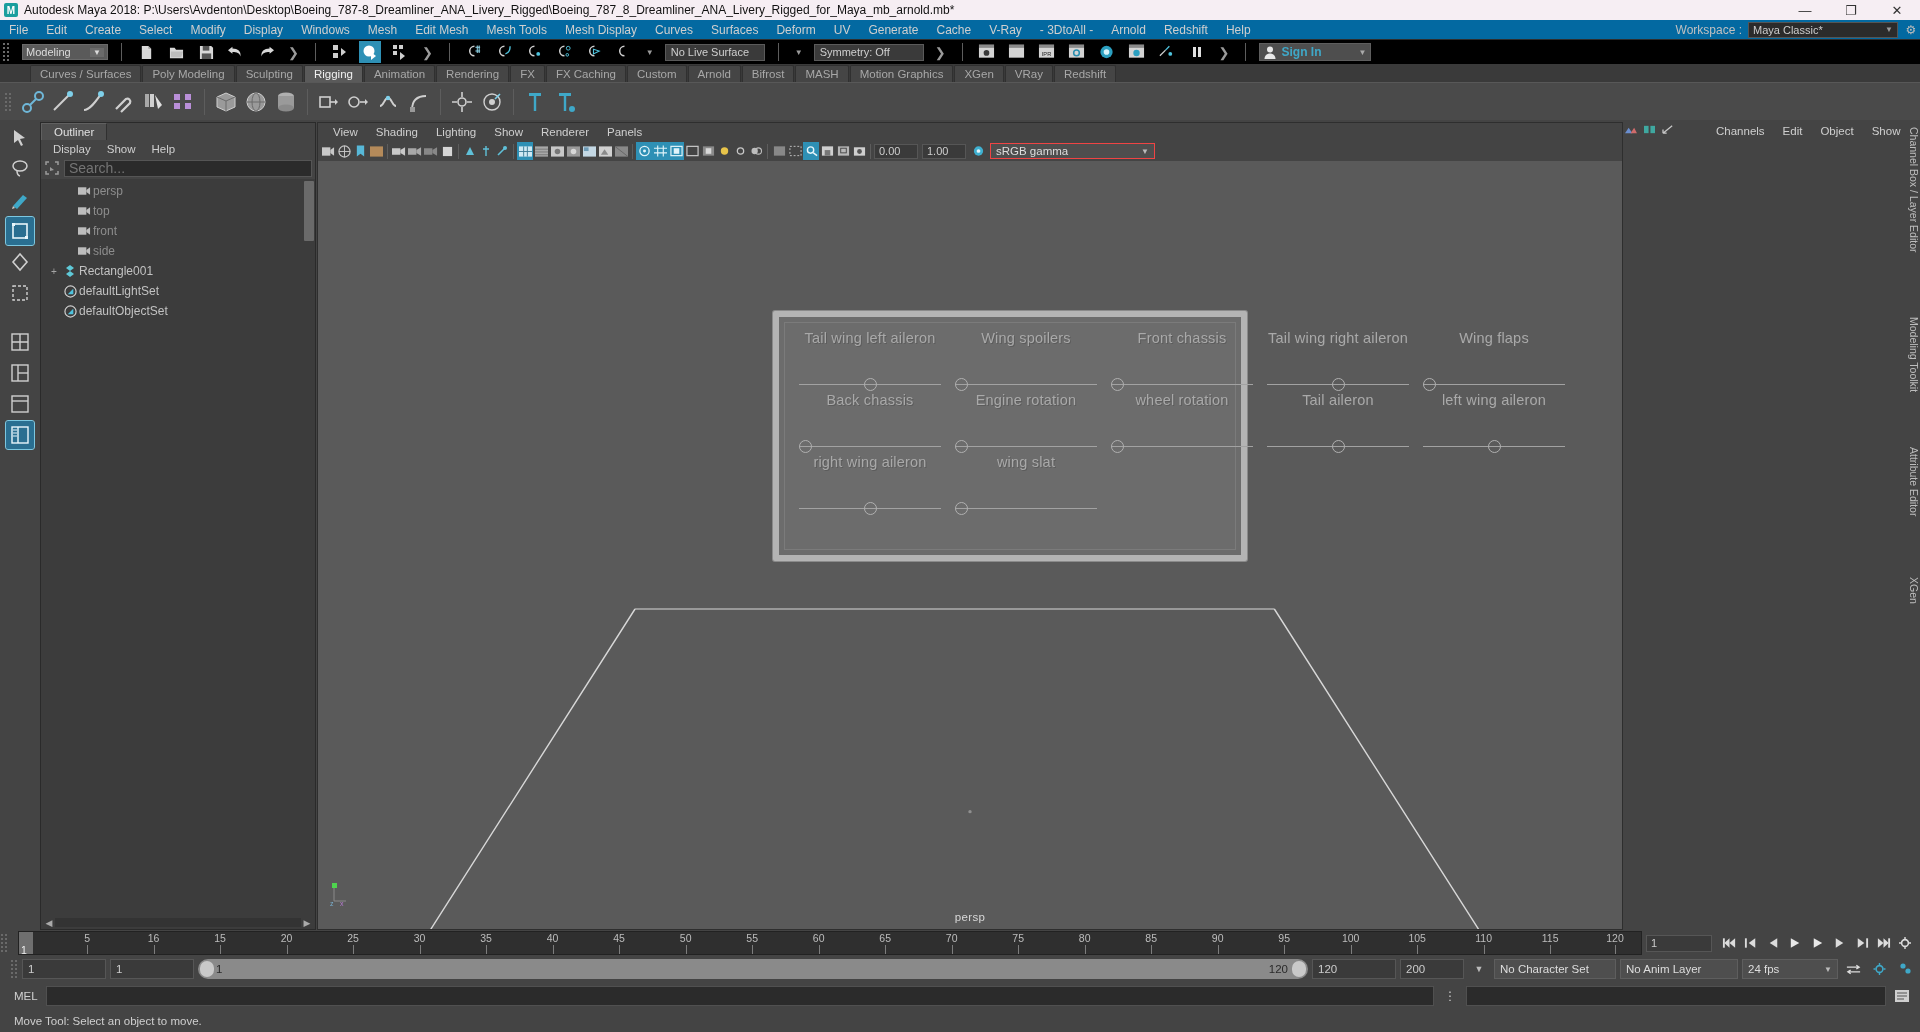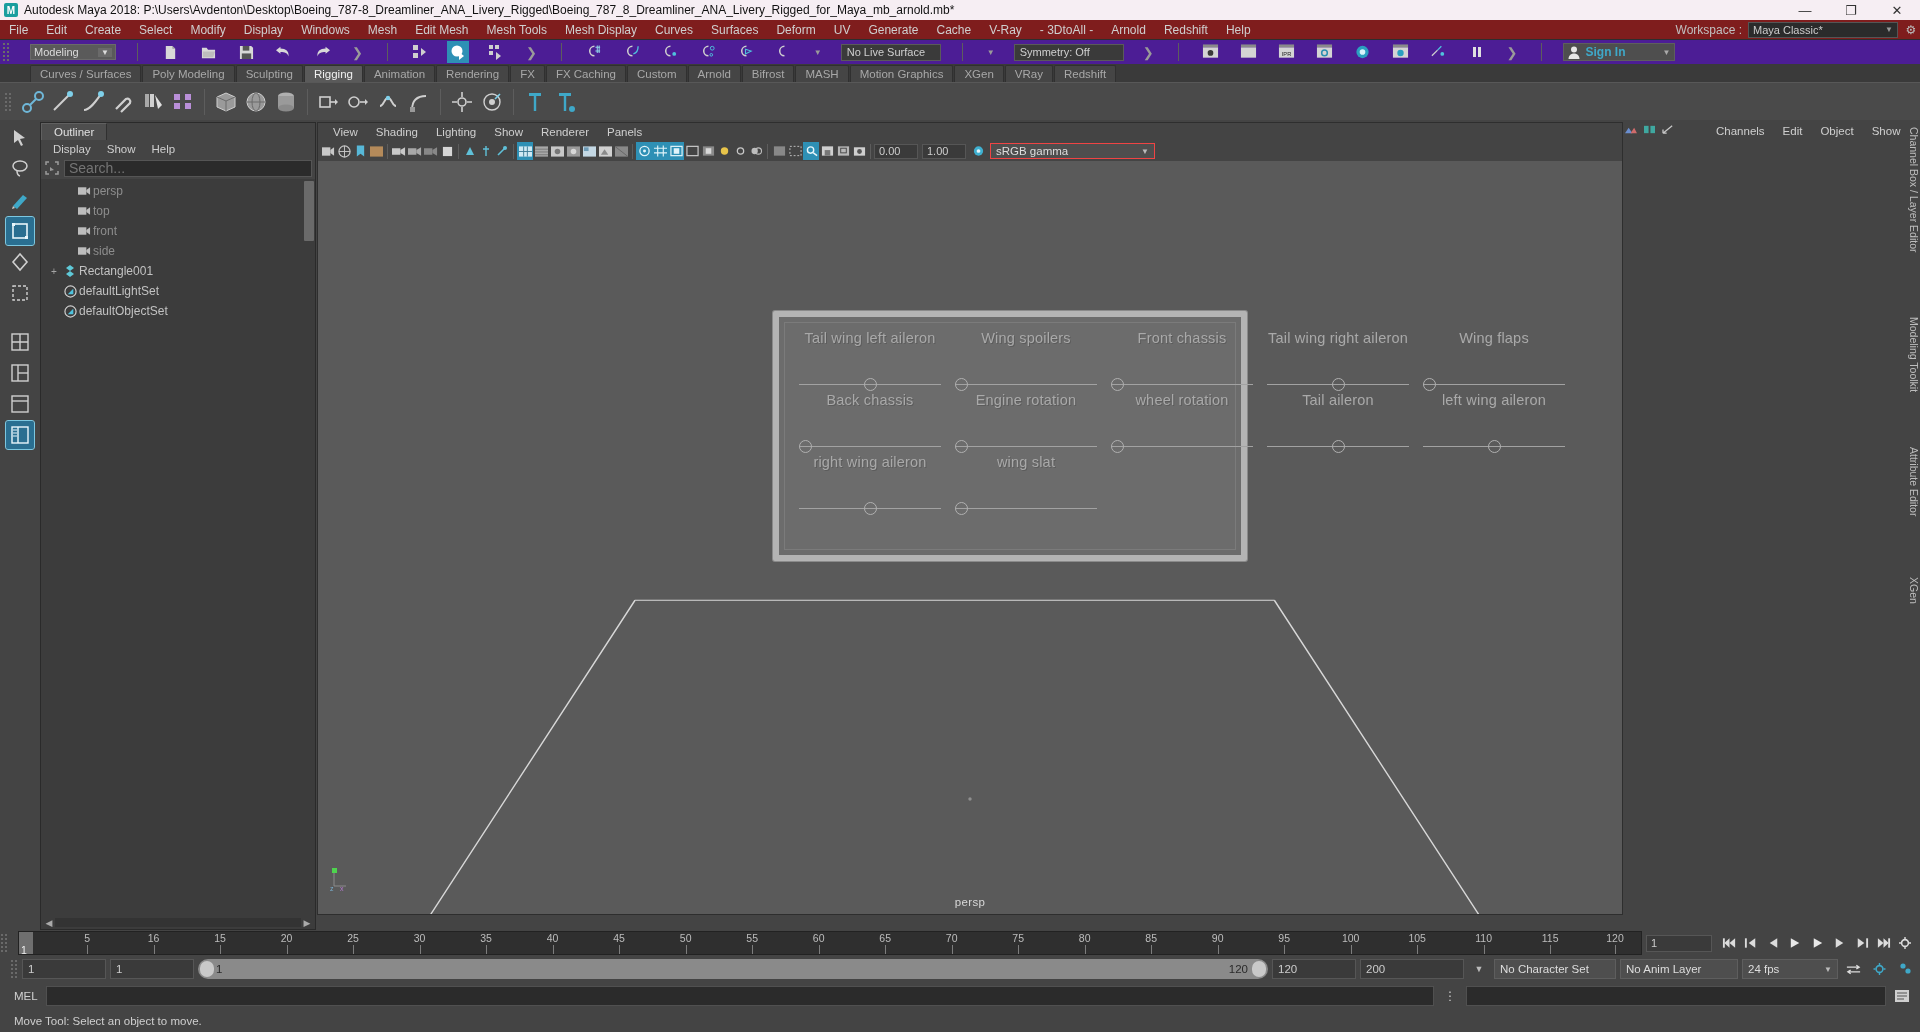--- a/index.html
+++ b/index.html
@@ -26,38 +26,38 @@
   }
   .titlebar .ttext { flex:1; white-space:nowrap; overflow:hidden; }
   .titlebar .twin { display:flex; flex:none; }
   .titlebar .twin div {
     width:46px; height:20px; display:flex; align-items:center; justify-content:center;
     font-size:13px; color:#333;
   }
 
   
   .menubar {
-    height:20px; background:#7f1d1d; display:flex; align-items:center;
+    height:20px; background:#0369a1; display:flex; align-items:center;
     flex:0 0 20px; border-bottom:1px solid #2e2e2e;
   }
   .menubar .mi { padding:0 9px; line-height:20px; font-size:12px; color:#cfcfcf; white-space:nowrap; }
   .menubar .spacer { flex:1; }
   .ws-label { color:#c0c0c0; padding-right:6px; font-size:12px; }
   .ws-combo {
     width:150px; height:16px; background:#2b2b2b; border:1px solid #555;
     color:#ccc; font-size:11px; display:flex; align-items:center; padding:0 4px;
     margin-right:4px;
   }
   .ws-combo .arw { margin-left:auto; font-size:8px; color:#999; }
   .gear-ic { width:18px; text-align:center; color:#bbb; }
 
   
   .statusline {
-    height:24px; background:#4c1d95; display:flex; align-items:center;
-    flex:0 0 24px; padding-left:2px; gap:16px;
+    height:24px; background:#000000; display:flex; align-items:center;
+    flex:0 0 24px; padding-left:2px; gap:8px;
   }
   .gripdots {
     width:8px; height:20px; flex:none;
     background-image: radial-gradient(#6a6a6a 1px, transparent 1px);
     background-size:4px 4px;
   }
   .menu-select {
     width:86px; height:16px; background:#5a5a5a; border:1px solid #6a6a6a;
     display:flex; align-items:center; padding:0 3px; color:#dcdcdc; font-size:11px;
     margin-left:4px;
@@ -140,21 +140,21 @@
   .outl-item.dim { color:#8d8d8d; }
   .outl-scroll-v {
     position:absolute; right:1px; top:2px; width:10px; height:60px; background:#6a6a6a; border-radius:1px;
   }
   .outl-hbar { height:13px; background:#3c3c3c; display:flex; align-items:center; padding:0 2px; }
   .outl-hbar .arrowb { width:12px; text-align:center; color:#aaa; font-size:9px; }
   .outl-hbar .track { flex:1; height:9px; background:#333; }
   .outl-hbar .thumb { width:75%; height:9px; background:#6a6a6a; }
 
   
-  .viewwrap { flex:1; display:flex; flex-direction:column; min-width:0; margin:2px 0 15px 1px; }
+  .viewwrap { flex:1; display:flex; flex-direction:column; min-width:0; margin:2px 0 0 1px; }
   .view-menurow { height:19px; display:flex; align-items:center; background:#444; padding-left:6px; border:1px solid #2e2e2e; border-bottom:none;}
   .view-menurow .pm { padding:0 9px; font-size:11.5px; color:#cfcfcf; line-height:19px; }
   .view-icrow {
     height:20px; display:flex; align-items:center; background:#444; padding-left:2px;
     border-left:1px solid #2e2e2e; border-right:1px solid #2e2e2e; gap:0;
   }
   .vic { width:16px; height:18px; display:flex; align-items:center; justify-content:center; color:#c8c8c8; }
   .vic.act { background:#2e90b5; }
   .vsep { width:1px; height:15px; background:#5d5d5d; margin:0 3px; flex:none; }
   .vfield { height:15px; background:#3a3a3a; border:1px solid #565656; color:#cfcfcf; font-size:11px;
@@ -1352,21 +1352,21 @@
     <div class="gripdots"></div>
     <div class="rfield" style="width:84px">1</div>
     <div class="rfield" style="width:84px">1</div>
     <div class="rangebar">
       <span class="rknob" style="left:2px"></span>
       <span class="rtxt" style="left:18px">1</span>
       <span class="rknob" style="right:2px"></span>
       <span class="rtxt" style="right:20px">120</span>
     </div>
     <div class="rfield" style="width:84px">120</div>
-    <div class="rfield" style="width:104px">200</div>
+    <div class="rfield" style="width:64px">200</div>
     <span class="pbtn" style="font-size:9px;color:#bbb">▼</span>
     <div class="combo" style="width:122px">
       <span>No Character Set</span>
     </div>
     <div class="combo" style="width:118px">
       <span>No Anim Layer</span>
     </div>
     <div class="combo" style="width:96px">
       <span>24 fps</span>
       <span class="arw">▼</span>

